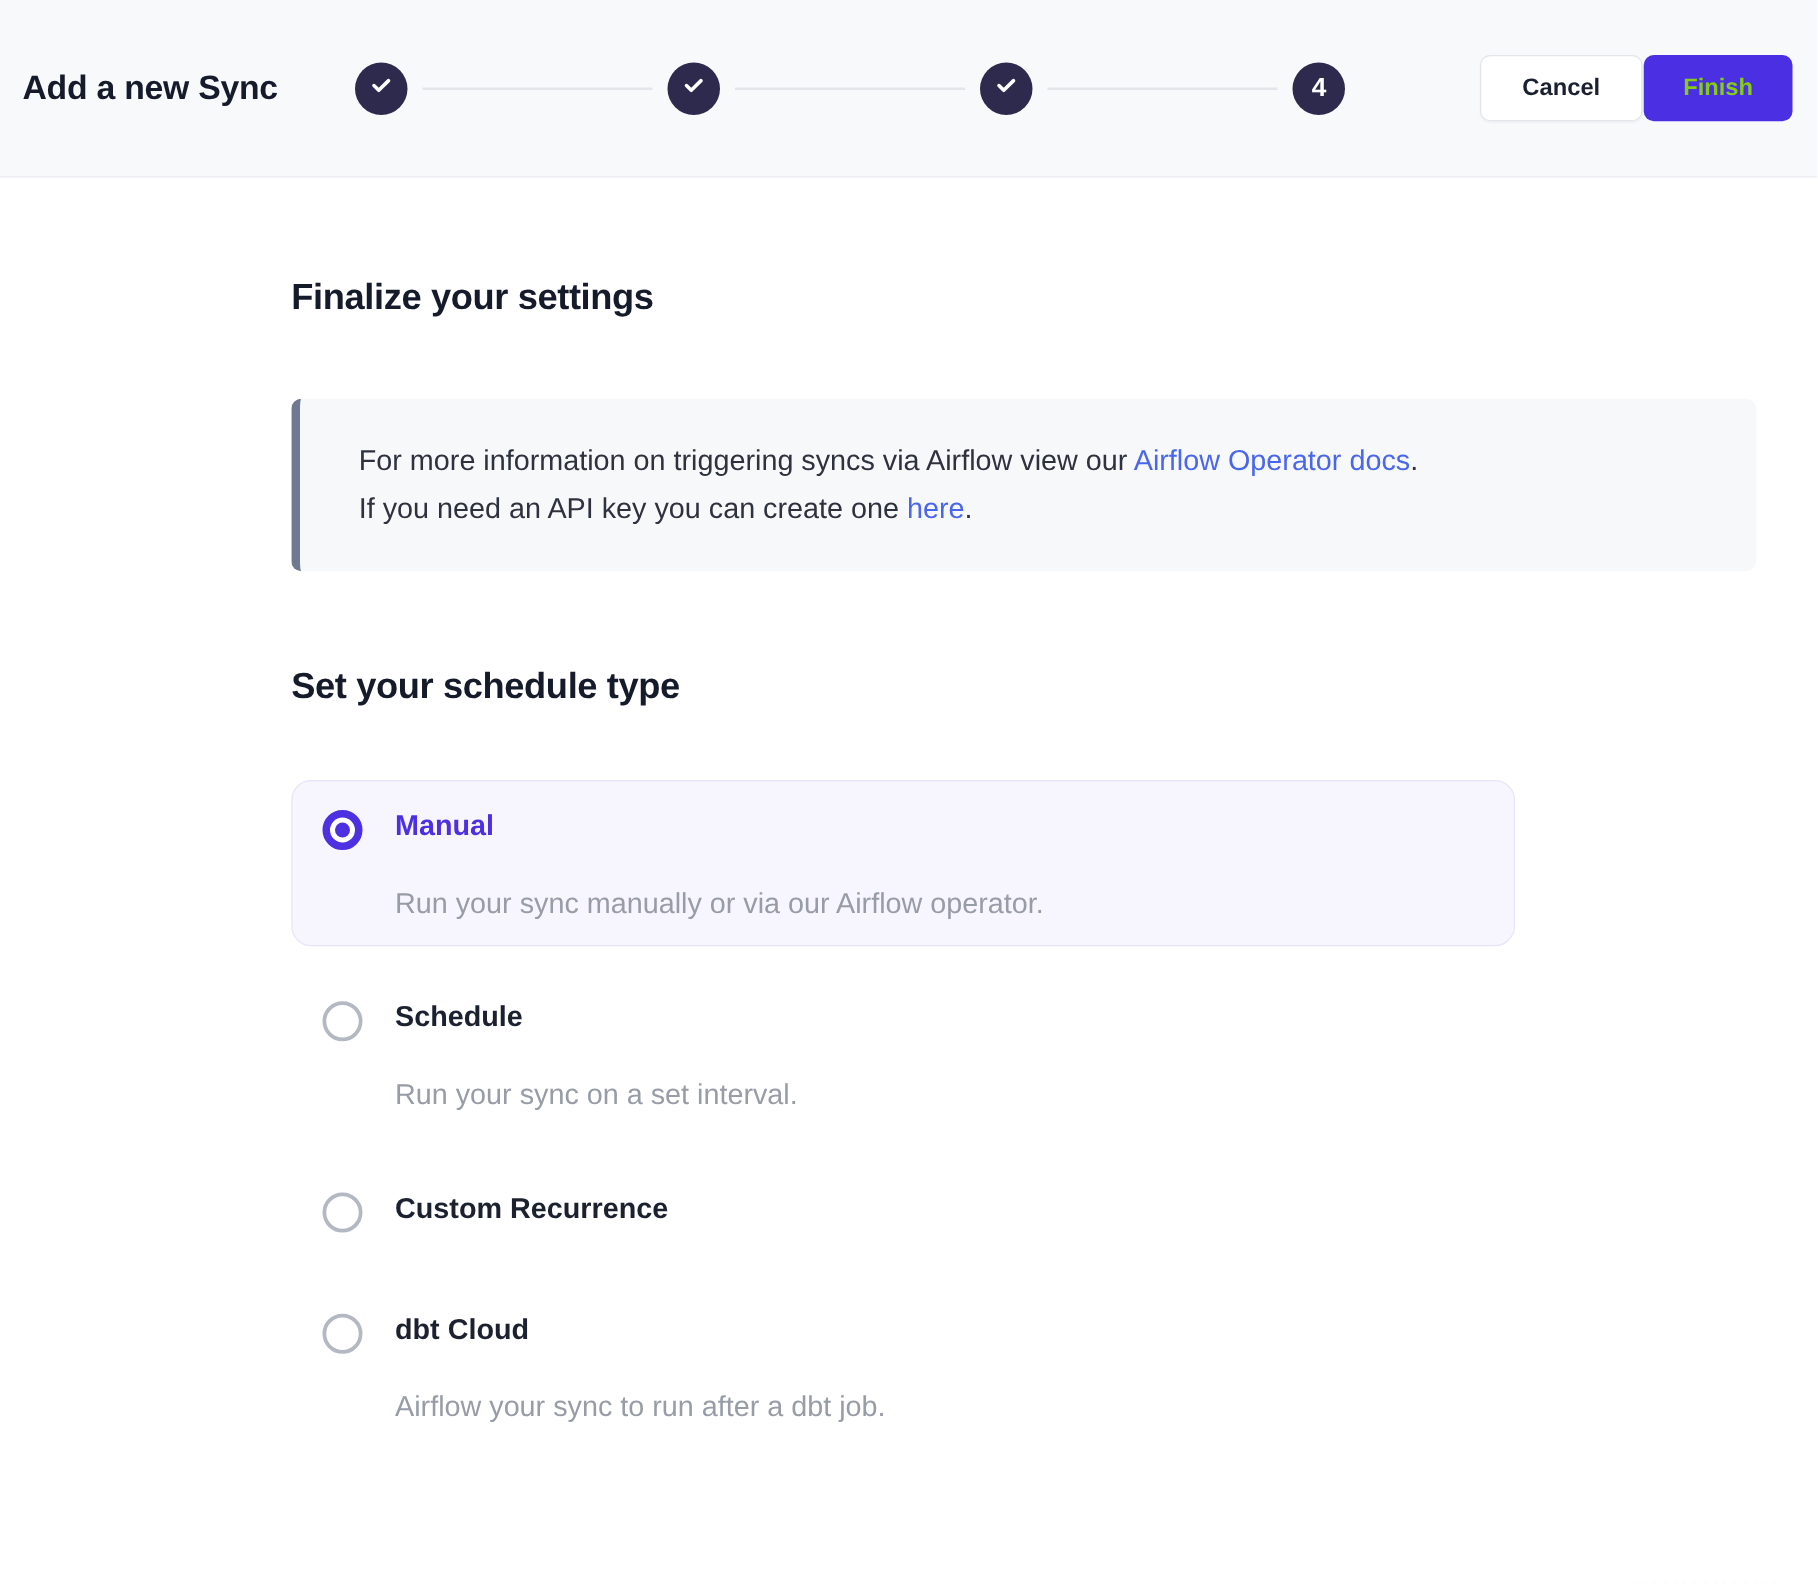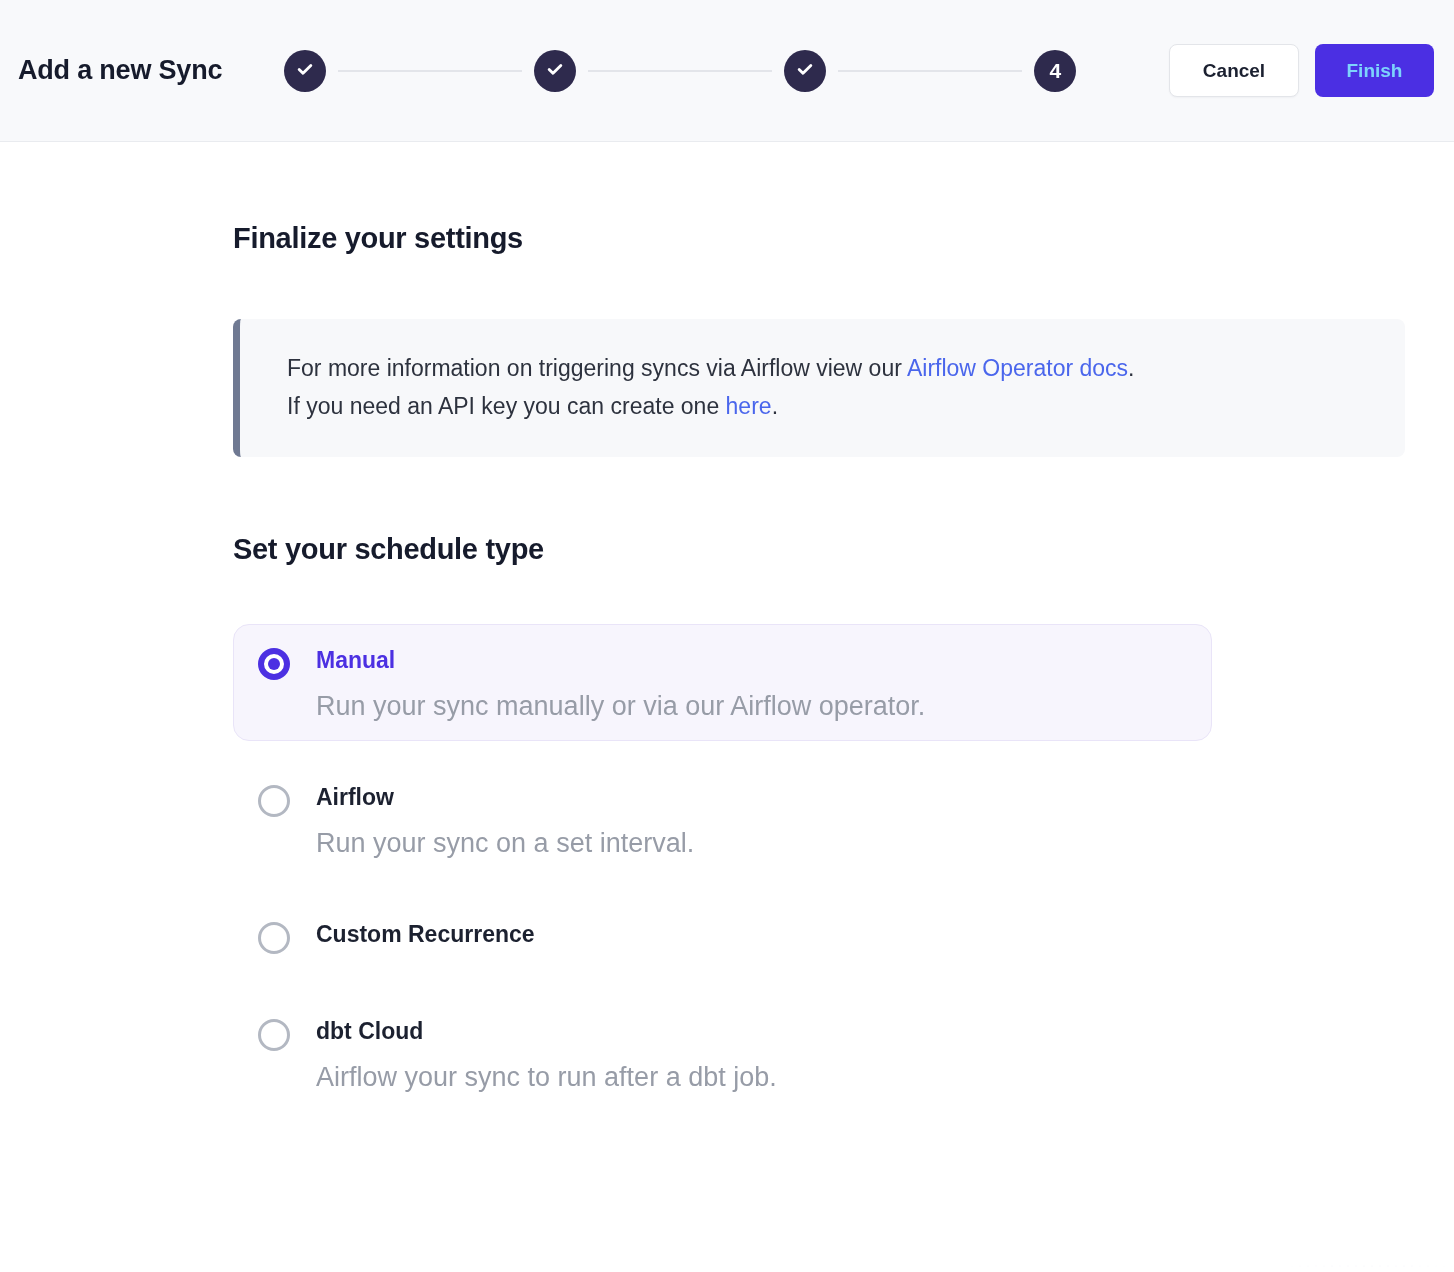--- a/index.html
+++ b/index.html
@@ -51,21 +51,21 @@
     width: 184px;
     height: 2px;
     background: #e3e5ea;
     margin: 0 12px;
     flex: 0 0 auto;
   }
   .header-actions {
     margin-left: auto;
     display: flex;
     align-items: center;
-    gap: 16px;
+    gap: 1px;
   }
   .btn {
     height: 53px;
     border-radius: 8px;
     font-family: "Liberation Sans", sans-serif;
     font-size: 19px;
     font-weight: 600;
     display: inline-flex;
     align-items: center;
     justify-content: center;
@@ -74,21 +74,21 @@
   }
   .btn-cancel {
     background: #ffffff;
     border: 1px solid #e3e5e9;
     color: #1b2030;
     width: 130px;
     box-shadow: 0 1px 2px rgba(20,24,40,0.04);
   }
   .btn-finish {
     background: #4b2fe3;
-    color: #7dd3fc;
+    color: #84cc16;
     width: 119px;
   }
 
   
   .main {
     padding: 0 0 0 233px;
     position: relative;
   }
   .section-title {
     font-size: 29px;
@@ -158,22 +158,22 @@
   }
   .option-text { margin-left: 26px; }
   .option-label {
     font-size: 23px;
     font-weight: 700;
     color: #1c2130;
     line-height: 28px;
   }
   .option-row.selected .option-label { color: #4c30e2; }
   .option-desc {
-    margin-top: 18px;
-    font-size: 27px;
+    margin-top: 34px;
+    font-size: 23px;
     color: #979ca7;
     line-height: 28px;
   }
 
   
   .dots-decoration {
     position: absolute;
     right: 0; bottom: 0;
     width: 470px; height: 130px;
     background-image: radial-gradient(#d9d6ef 1.3px, transparent 1.4px);
@@ -243,21 +243,21 @@
       <div class="radio checked"></div>
       <div class="option-text">
         <div class="option-label">Manual</div>
         <div class="option-desc">Run your sync manually or via our Airflow operator.</div>
       </div>
     </div>
 
     <div class="option-row">
       <div class="radio unchecked"></div>
       <div class="option-text">
-        <div class="option-label">Airflow</div>
+        <div class="option-label">Schedule</div>
         <div class="option-desc">Run your sync on a set interval.</div>
       </div>
     </div>
 
     <div class="option-row">
       <div class="radio unchecked"></div>
       <div class="option-text">
         <div class="option-label">Custom Recurrence</div>
       </div>
     </div>

